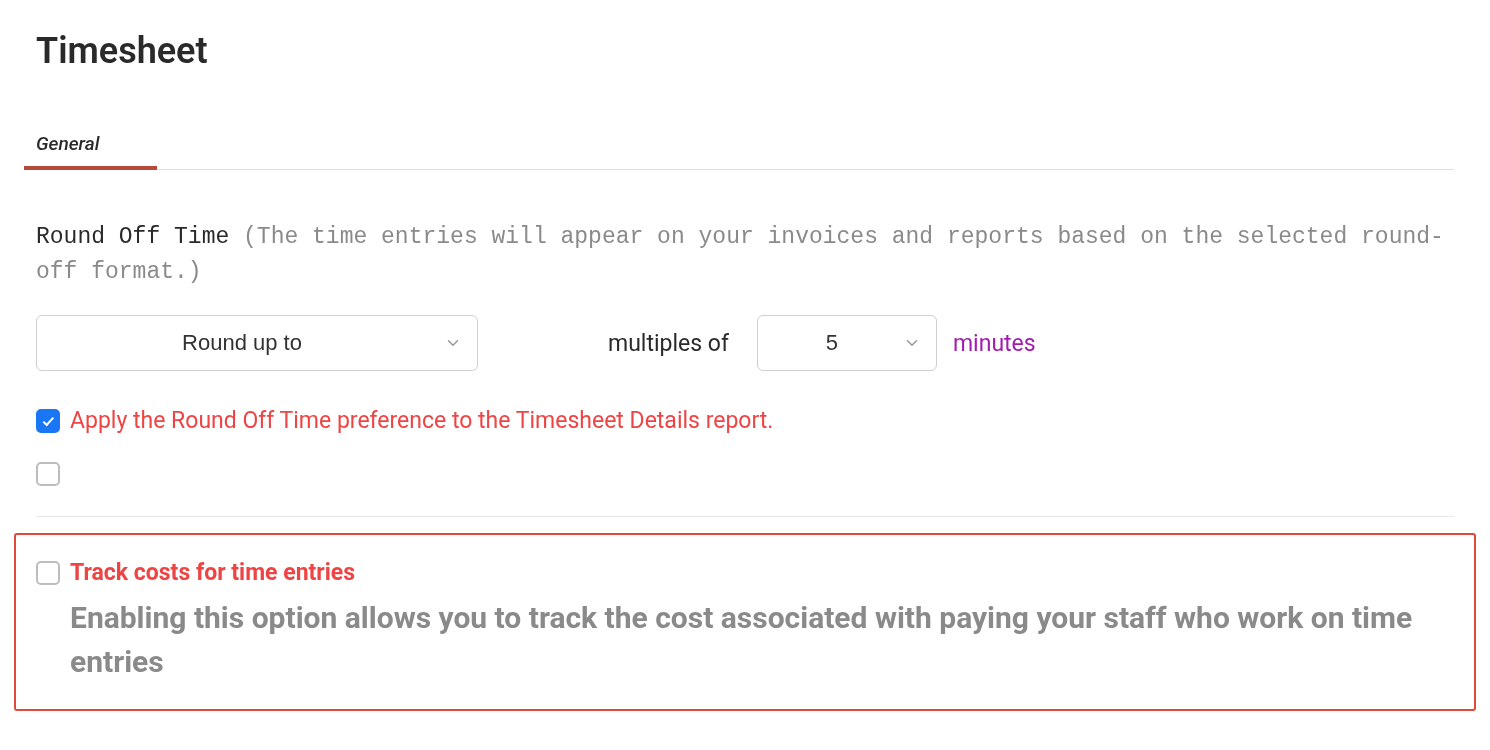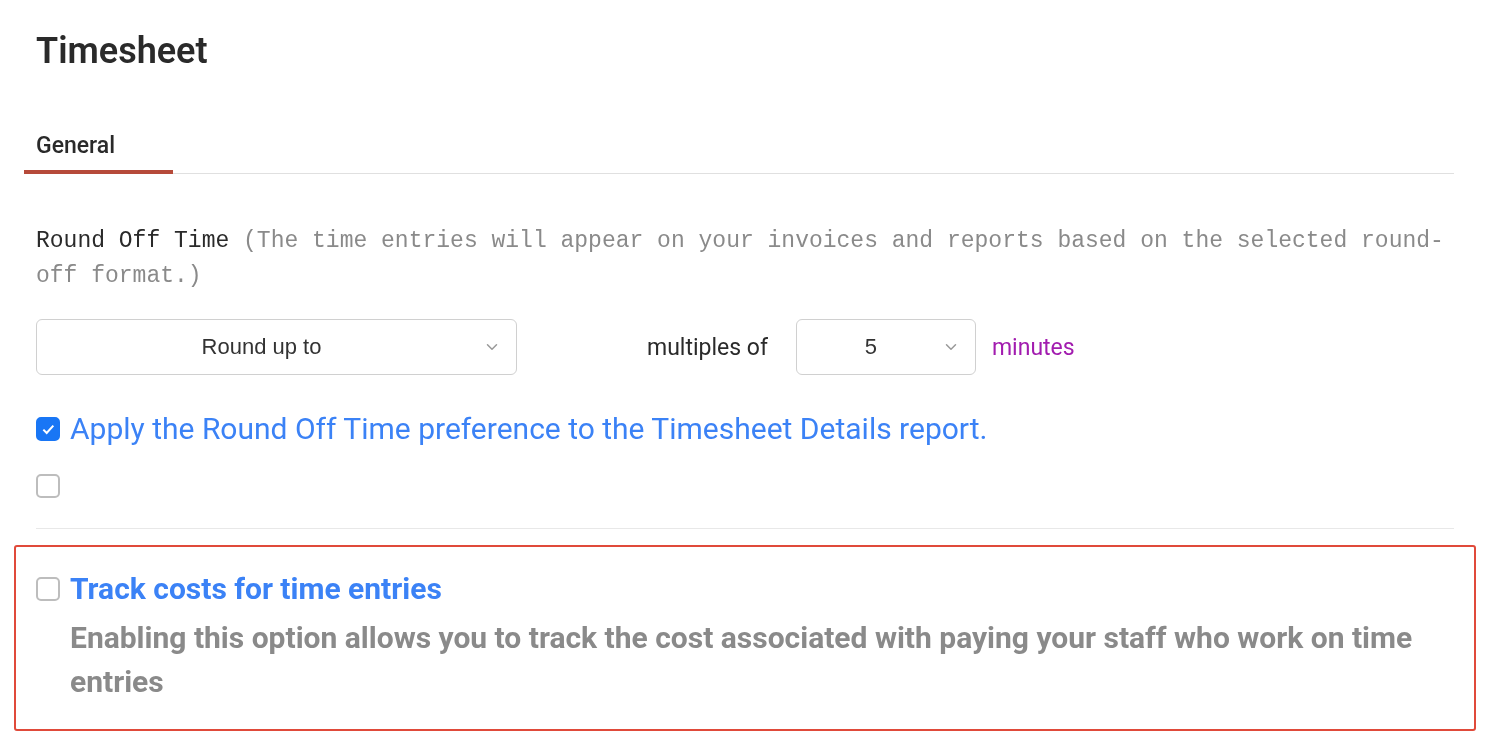--- a/index.html
+++ b/index.html
@@ -21,27 +21,28 @@
       font-size: 36px;
       font-weight: 600;
       color: #2a2a2a;
       margin-bottom: 60px;
     }
     .tab-bar {
       border-bottom: 1px solid #e0e0e0;
       display: flex;
     }
     .tab {
-      font-size: 23px;
+      font-size: 19px;
       font-weight: 400;
       color: #333;
       padding: 0 0 14px 0;
       margin-right: 30px;
       cursor: pointer;
       position: relative;
+      font-style: italic;
     }
     .tab.active {
       font-weight: 500;
       color: #2a2a2a;
     }
     .tab.active::after {
       content: "";
       position: absolute;
       left: -12px;
       right: -58px;
@@ -78,21 +79,21 @@
       border: 1px solid #d0d0d0;
       background: #ffffff;
       font-size: 22px;
       color: #333;
       padding: 14px 50px 14px 20px;
       border-radius: 6px;
       cursor: pointer;
       outline: none;
     }
     .select.large {
-      width: 481px;
+      width: 442px;
     }
     .select.small {
       width: 180px;
     }
     .chevron {
       position: absolute;
       right: 16px;
       top: 50%;
       transform: translateY(-50%);
       pointer-events: none;
@@ -110,22 +111,22 @@
       margin-right: 28px;
     }
     .trail-label {
       font-size: 23px;
       color: #a21caf;
       margin-left: 16px;
     }
     .check-row {
       display: flex;
       align-items: center;
-      font-size: 30px;
-      color: #3b82f6;
+      font-size: 23px;
+      color: #ef4444;
       margin-bottom: 28px;
     }
     .checkbox {
       width: 24px;
       height: 24px;
       border: 2px solid #bdbdbd;
       border-radius: 5px;
       margin-right: 10px;
       display: inline-flex;
       align-items: center;

